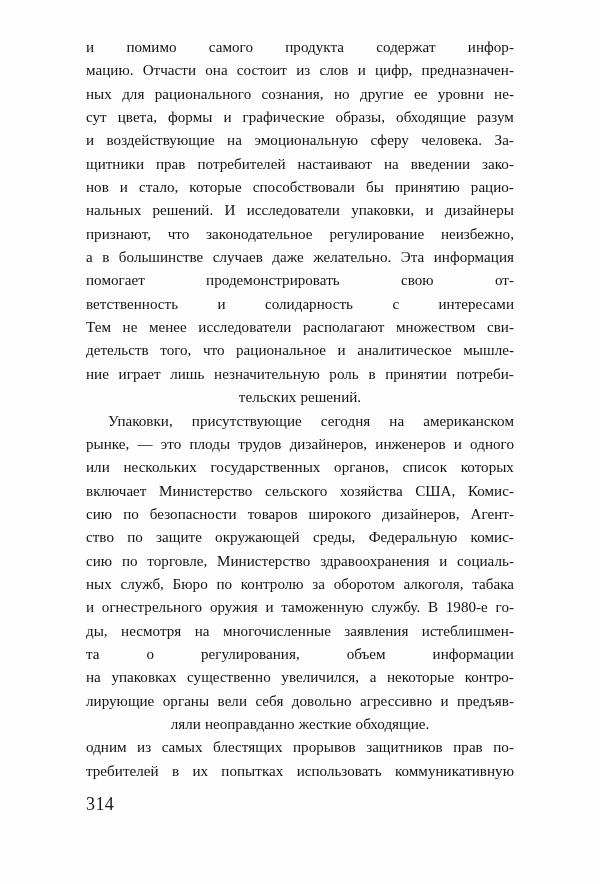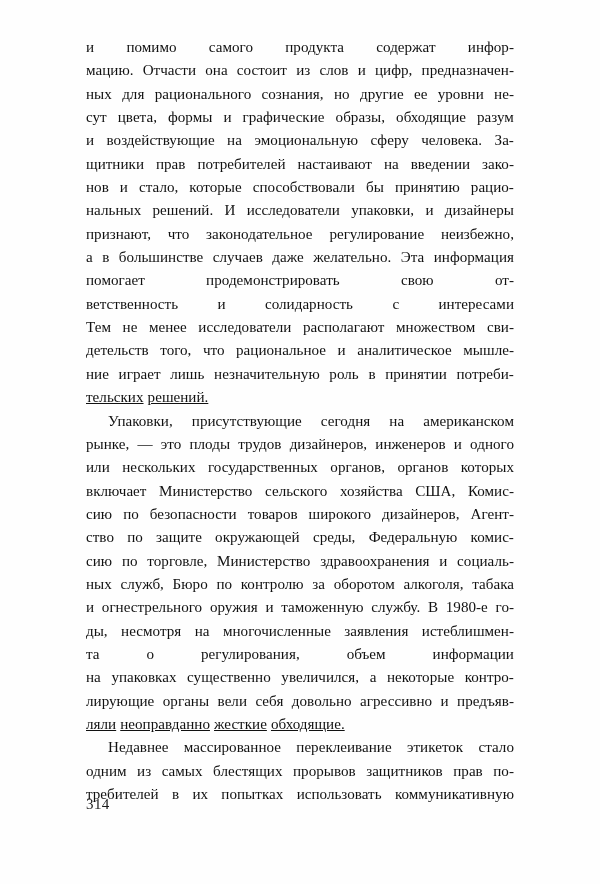--- a/index.html
+++ b/index.html
@@ -41,37 +41,36 @@
     letter-spacing: 0.02px;
     white-space: pre;
     overflow: visible;
   }
   
   .line.just {
     justify-content: space-between;
   }
   
   .line.last {
-    justify-content: flex-start;
-    text-decoration: underline;
+    justify-content: center;
   }
   .line.last .w + .w { margin-left: 0.27em; }
 
   
   .line.indent { padding-left: 22px; width: 406px; }
 
   .w {
     display: inline-block;
   }
 
   #folio {
     position: absolute;
     left: 86px;
     top: 795px;
-    font-size: 15px;
+    font-size: 18px;
     line-height: 18px;
     letter-spacing: 0.4px;
     color: #1a1a1a;
   }
 </style>
 </head>
 <body>
 
 <div id="page" style="background: rgb(254, 254, 254);">
 
@@ -90,35 +89,34 @@
         <div class="line just"><span class="w">помогает</span><span class="w">продемонстрировать</span><span class="w">свою</span><span class="w">от-</span></div>
         <div class="line just"><span class="w">ветственность</span><span class="w">и</span><span class="w">солидарность</span><span class="w">с</span><span class="w">интересами</span></div>
         <div class="line just"><span class="w">Тем</span><span class="w">не</span><span class="w">менее</span><span class="w">исследователи</span><span class="w">располагают</span><span class="w">множеством</span><span class="w">сви-</span></div>
         <div class="line just"><span class="w">детельств</span><span class="w">того,</span><span class="w">что</span><span class="w">рациональное</span><span class="w">и</span><span class="w">аналитическое</span><span class="w">мышле-</span></div>
         <div class="line just"><span class="w">ние</span><span class="w">играет</span><span class="w">лишь</span><span class="w">незначительную</span><span class="w">роль</span><span class="w">в</span><span class="w">принятии</span><span class="w">потреби-</span></div>
         <div class="line last"><span class="w">тельских</span><span class="w">решений.</span></div>
       </div>
       <div>
         <div class="line just indent"><span class="w">Упаковки,</span><span class="w">присутствующие</span><span class="w">сегодня</span><span class="w">на</span><span class="w">американском</span></div>
         <div class="line just"><span class="w">рынке,</span><span class="w">—</span><span class="w">это</span><span class="w">плоды</span><span class="w">трудов</span><span class="w">дизайнеров,</span><span class="w">инженеров</span><span class="w">и</span><span class="w">одного</span></div>
-        <div class="line just"><span class="w">или</span><span class="w">нескольких</span><span class="w">государственных</span><span class="w">органов,</span><span class="w">органов</span><span class="w">которых</span></div>
+        <div class="line just"><span class="w">или</span><span class="w">нескольких</span><span class="w">государственных</span><span class="w">органов,</span><span class="w">список</span><span class="w">которых</span></div>
         <div class="line just"><span class="w">включает</span><span class="w">Министерство</span><span class="w">сельского</span><span class="w">хозяйства</span><span class="w">США,</span><span class="w">Комис-</span></div>
         <div class="line just"><span class="w">сию</span><span class="w">по</span><span class="w">безопасности</span><span class="w">товаров</span><span class="w">широкого</span><span class="w">дизайнеров,</span><span class="w">Агент-</span></div>
         <div class="line just"><span class="w">ство</span><span class="w">по</span><span class="w">защите</span><span class="w">окружающей</span><span class="w">среды,</span><span class="w">Федеральную</span><span class="w">комис-</span></div>
         <div class="line just"><span class="w">сию</span><span class="w">по</span><span class="w">торговле,</span><span class="w">Министерство</span><span class="w">здравоохранения</span><span class="w">и</span><span class="w">социаль-</span></div>
         <div class="line just"><span class="w">ных</span><span class="w">служб,</span><span class="w">Бюро</span><span class="w">по</span><span class="w">контролю</span><span class="w">за</span><span class="w">оборотом</span><span class="w">алкоголя,</span><span class="w">табака</span></div>
         <div class="line just"><span class="w">и</span><span class="w">огнестрельного</span><span class="w">оружия</span><span class="w">и</span><span class="w">таможенную</span><span class="w">службу.</span><span class="w">В</span><span class="w">1980-е</span><span class="w">го-</span></div>
         <div class="line just"><span class="w">ды,</span><span class="w">несмотря</span><span class="w">на</span><span class="w">многочисленные</span><span class="w">заявления</span><span class="w">истеблишмен-</span></div>
         <div class="line just"><span class="w">та</span><span class="w">о</span><span class="w">регулирования,</span><span class="w">объем</span><span class="w">информации</span></div>
         <div class="line just"><span class="w">на</span><span class="w">упаковках</span><span class="w">существенно</span><span class="w">увеличился,</span><span class="w">а</span><span class="w">некоторые</span><span class="w">контро-</span></div>
         <div class="line just"><span class="w">лирующие</span><span class="w">органы</span><span class="w">вели</span><span class="w">себя</span><span class="w">довольно</span><span class="w">агрессивно</span><span class="w">и</span><span class="w">предъяв-</span></div>
         <div class="line last"><span class="w">ляли</span><span class="w">неоправданно</span><span class="w">жесткие</span><span class="w">обходящие.</span></div>
       </div>
       <div>
-        <div class="line just indent"><span class="w">Недавнее</span><span class="w">массированное</span><span class="w">переклеивание</span><span class="w">этикеток</span><span class="w">стало</span></div>
         <div class="line just"><span class="w">одним</span><span class="w">из</span><span class="w">самых</span><span class="w">блестящих</span><span class="w">прорывов</span><span class="w">защитников</span><span class="w">прав</span><span class="w">по-</span></div>
         <div class="line just"><span class="w">требителей</span><span class="w">в</span><span class="w">их</span><span class="w">попытках</span><span class="w">использовать</span><span class="w">коммуникативную</span></div>
       </div>
     </div>
 
   <div id="folio">314</div>
 
 </div>
 
 </body></html>

